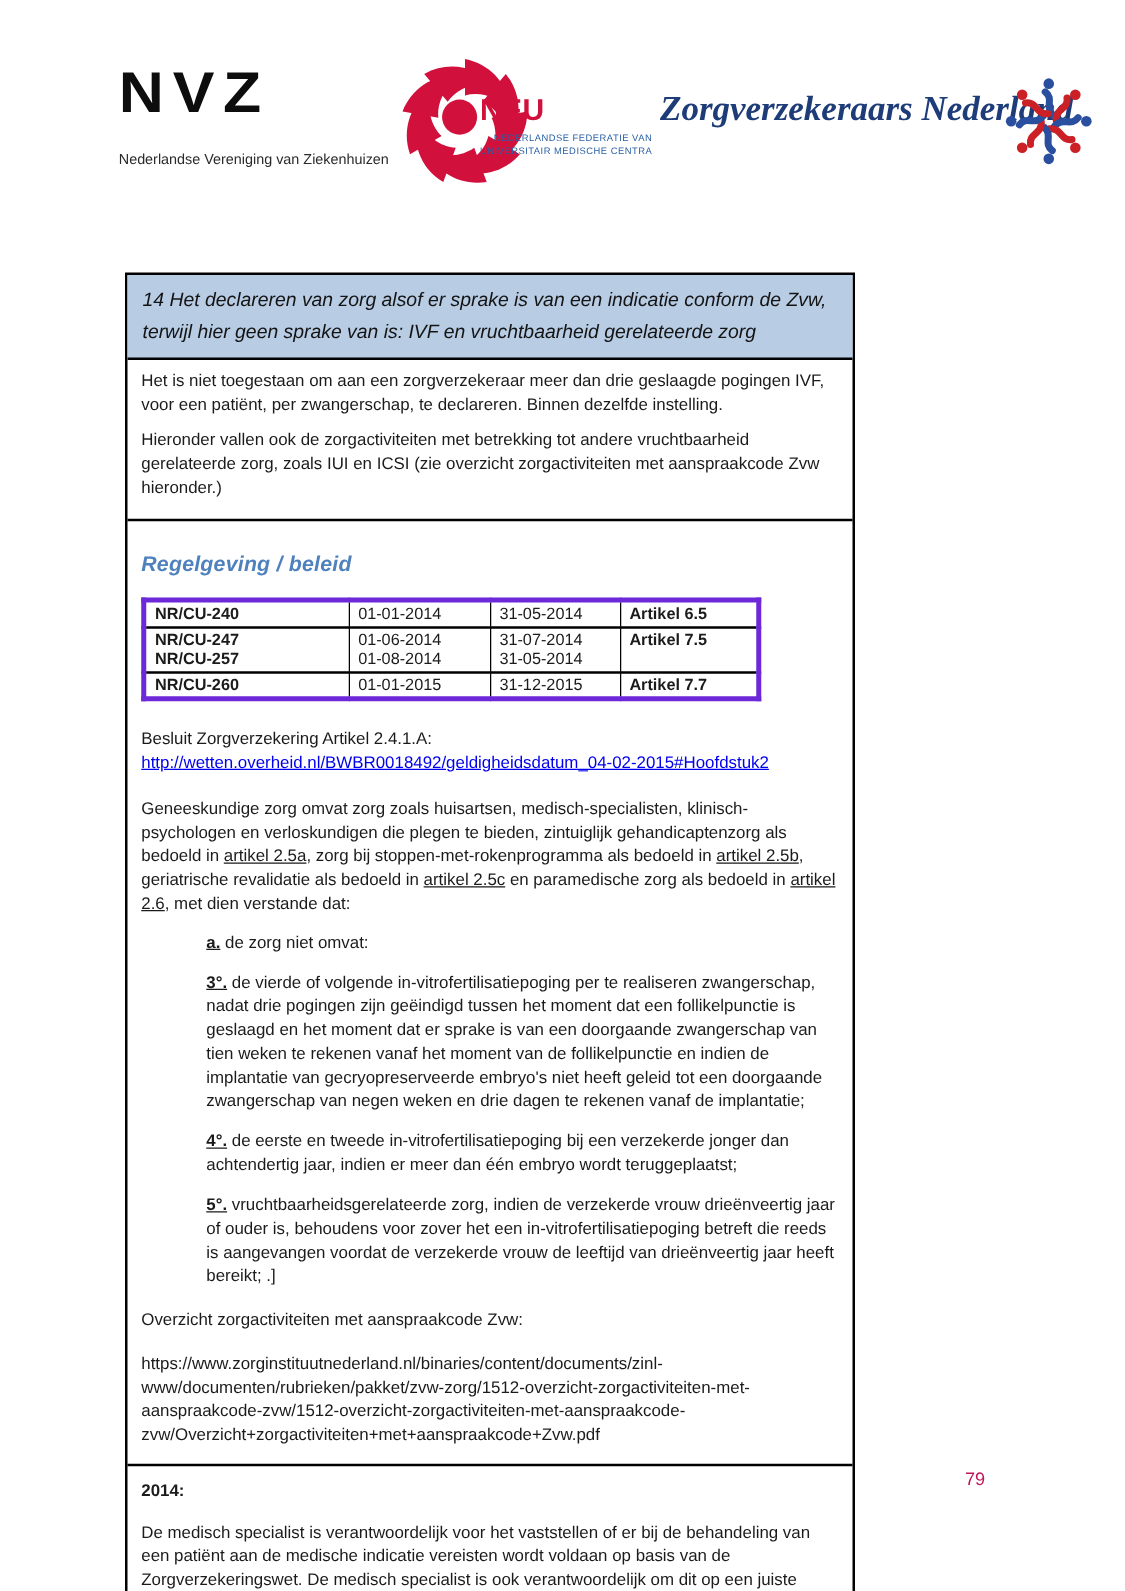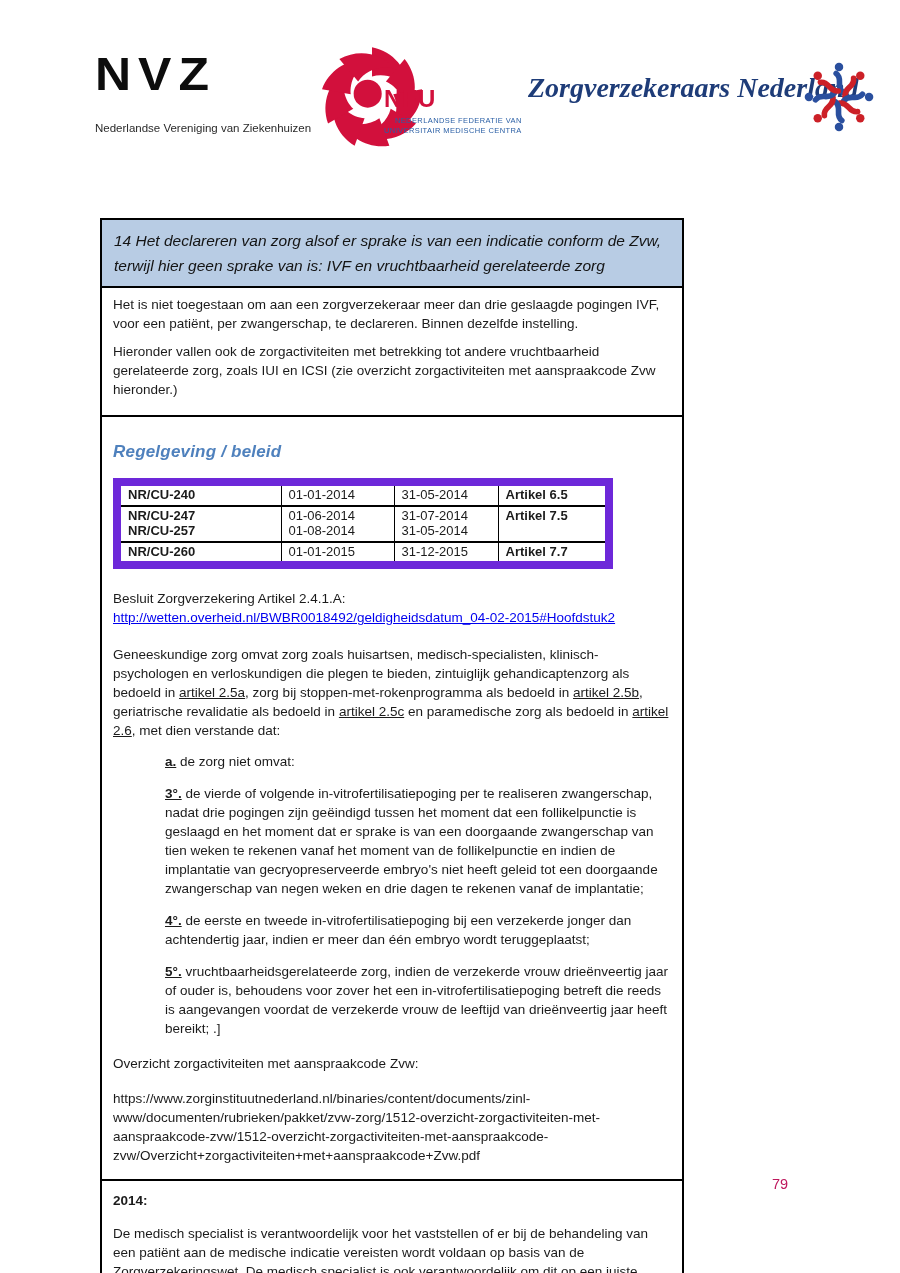--- a/index.html
+++ b/index.html
@@ -10,21 +10,21 @@
   }
 
   
   .logo-nvz { position:absolute; left:95px; top:52px; width:230px; }
   .nvz-mark { font-weight:700; font-size:50px; line-height:48px; letter-spacing:7px;
               color:#0d0d0d; transform:scaleY(0.92); transform-origin:left top; }
   .nvz-sub  { margin-top:22px; font-size:11.5px; color:#2a2a2a; white-space:nowrap; }
 
   .logo-nfu { position:absolute; left:318px; top:44px; width:215px; height:115px; }
   .nfu-swirl { position:absolute; left:0; top:0; }
-  .nfu-text { position:absolute; left:66px; top:42px; }
+  .nfu-text { position:absolute; left:66px; top:32px; }
   .nfu-name { color:#d2103c; font-weight:700; font-size:24px; line-height:26px; letter-spacing:1px; }
   .nfu-sub  { margin-top:4px; color:#2a5fa5; font-weight:400; font-size:7.5px; line-height:10px;
               letter-spacing:0.4px; white-space:nowrap;text-align:right; }
 
   .logo-zn { position:absolute; left:528px; top:50px; width:360px; height:110px; }
   .zn-word { position:absolute; left:0; top:22px; font-family:"Liberation Serif", serif;
              font-style:italic; font-weight:700; font-size:28px; color:#1e3c78; white-space:nowrap; }
   .zn-emblem { position:absolute; left:264px; top:0; }
 
   
@@ -35,21 +35,21 @@
   .row-header { min-height:61px; background:#b8cce4; padding:8px 12px; }
   .row-header .title { font-style:italic; font-size:15.5px; line-height:25px; color:#141414; }
 
   .row-intro { min-height:79px; padding:7px 11px; }
   .row-intro p { font-size:13.5px; line-height:19px; margin:0 0 9px; }
 
   .row-reg { min-height:640px; padding:23px 11px 0; }
   .reg-heading { color:#4f81bd; font-weight:700; font-style:italic; font-size:17px;
                  line-height:20px; margin:2px 0 16px; letter-spacing:0.2px; }
 
-  table.reg-table { border-collapse:collapse; border:8px solid #6d28d9; margin:0 0 20px; }
+  table.reg-table { border-collapse:collapse; border:4px solid #6d28d9; margin:0 0 20px; }
   table.reg-table td { border:1px solid #000; font-size:13px; line-height:15.5px;
                        padding:1px 7px 2px; vertical-align:top; }
   table.reg-table tr { border-bottom:2px solid #000; }
   td.c-code   { width:164px; font-weight:700; }
   td.c-from   { width:113px; }
   td.c-to     { width:104px; }
   td.c-art    { width:111px; font-weight:700; }
 
   .row-reg p { font-size:13.5px; line-height:19px; }
   .besluit { margin:0 0 18px; }

